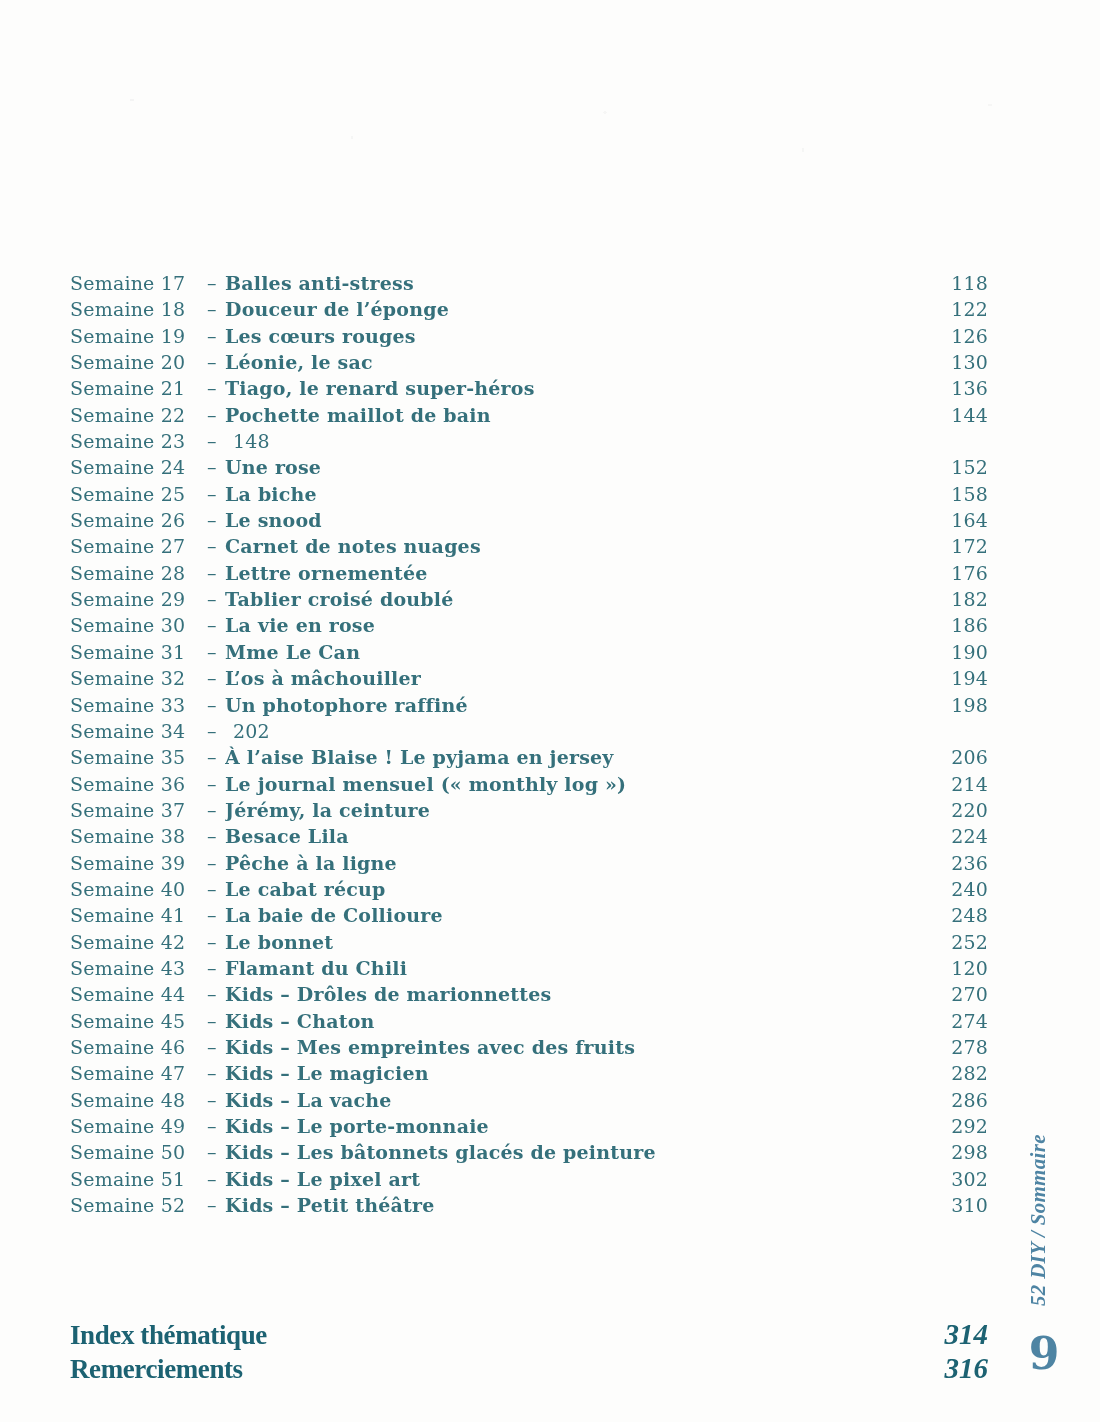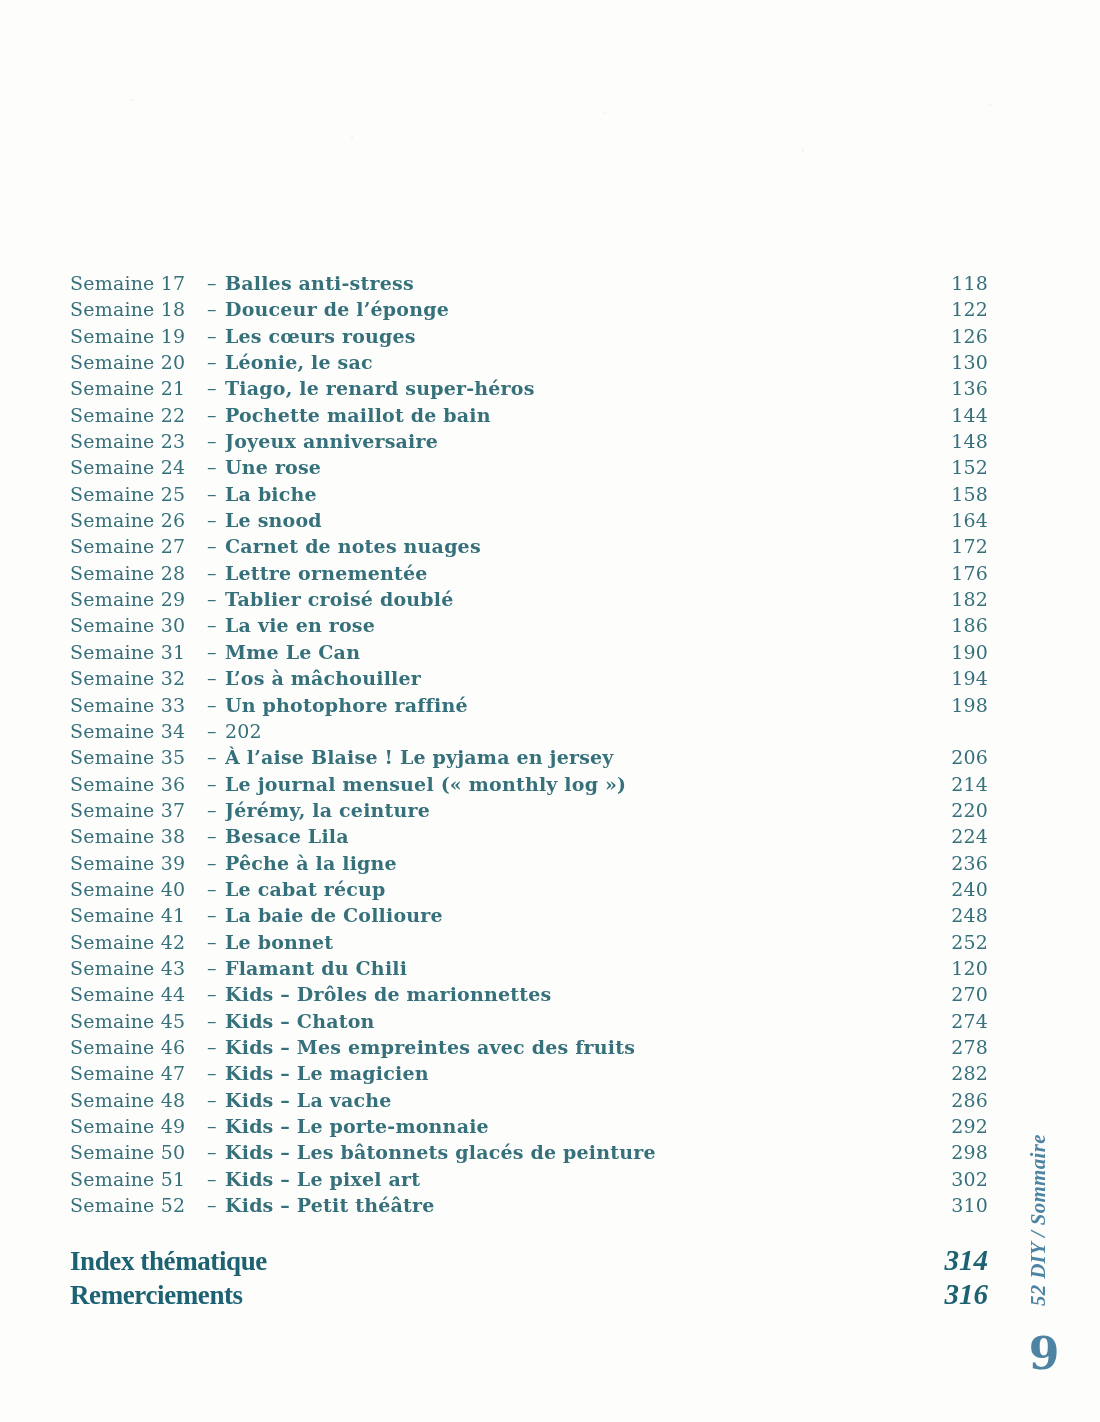--- a/index.html
+++ b/index.html
@@ -30,23 +30,23 @@
     color:var(--c-body);
     font-size:19px;letter-spacing:.2px;
   }
   .toc-row{
     display:flex;align-items:baseline;height:26.35px;line-height:26.35px;
     white-space:nowrap;
   }
   .toc-row .label{flex:0 0 137px;}
   .toc-row .dash{flex:0 0 18px;}
   .toc-row .title{flex:1 1 auto;overflow:hidden;font-weight:bold;}
-  .toc-row .pagenum{flex:0 0 auto;text-align:right;}
+  .toc-row .pagenum{flex:0 0 auto;margin-left:8px;text-align:right;}
   .footer-links{
-    position:absolute;left:70px;top:1243px;width:918px;
+    position:absolute;left:70px;top:1317px;width:918px;
     color:var(--c-footer);
   }
   .footer-row{
     display:flex;align-items:baseline;height:34px;line-height:34px;white-space:nowrap;
   }
   .footer-row .flabel{
     flex:1 1 auto;font-weight:bold;font-size:27px;letter-spacing:-.4px;
     font-family:"Liberation Serif","DejaVu Serif",serif;
     transform:scaleY(1.05);transform-origin:left bottom;
   }
@@ -114,21 +114,20 @@
   <div class="toc-row">
     <span class="label">Semaine 22</span>
     <span class="dash">–</span>
     <span class="title">Pochette maillot de bain</span>
     <span class="pagenum">144</span>
   </div>
 
   <div class="toc-row">
     <span class="label">Semaine 23</span>
     <span class="dash">–</span>
-    <span class="title">Joyeux anniversaire</span>
     <span class="pagenum">148</span>
   </div>
 
   <div class="toc-row">
     <span class="label">Semaine 24</span>
     <span class="dash">–</span>
     <span class="title">Une rose</span>
     <span class="pagenum">152</span>
   </div>
 

